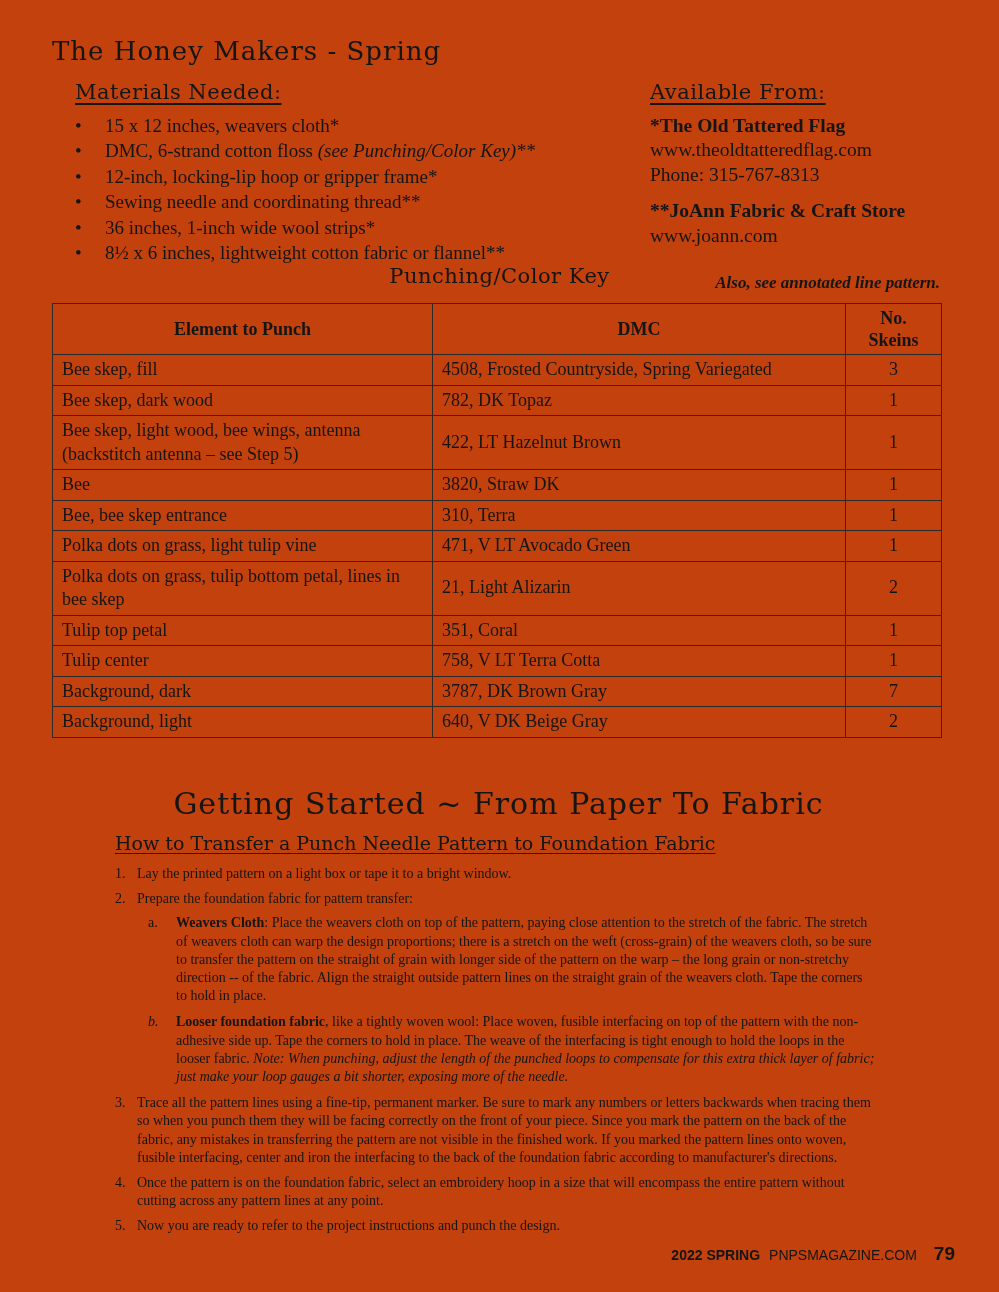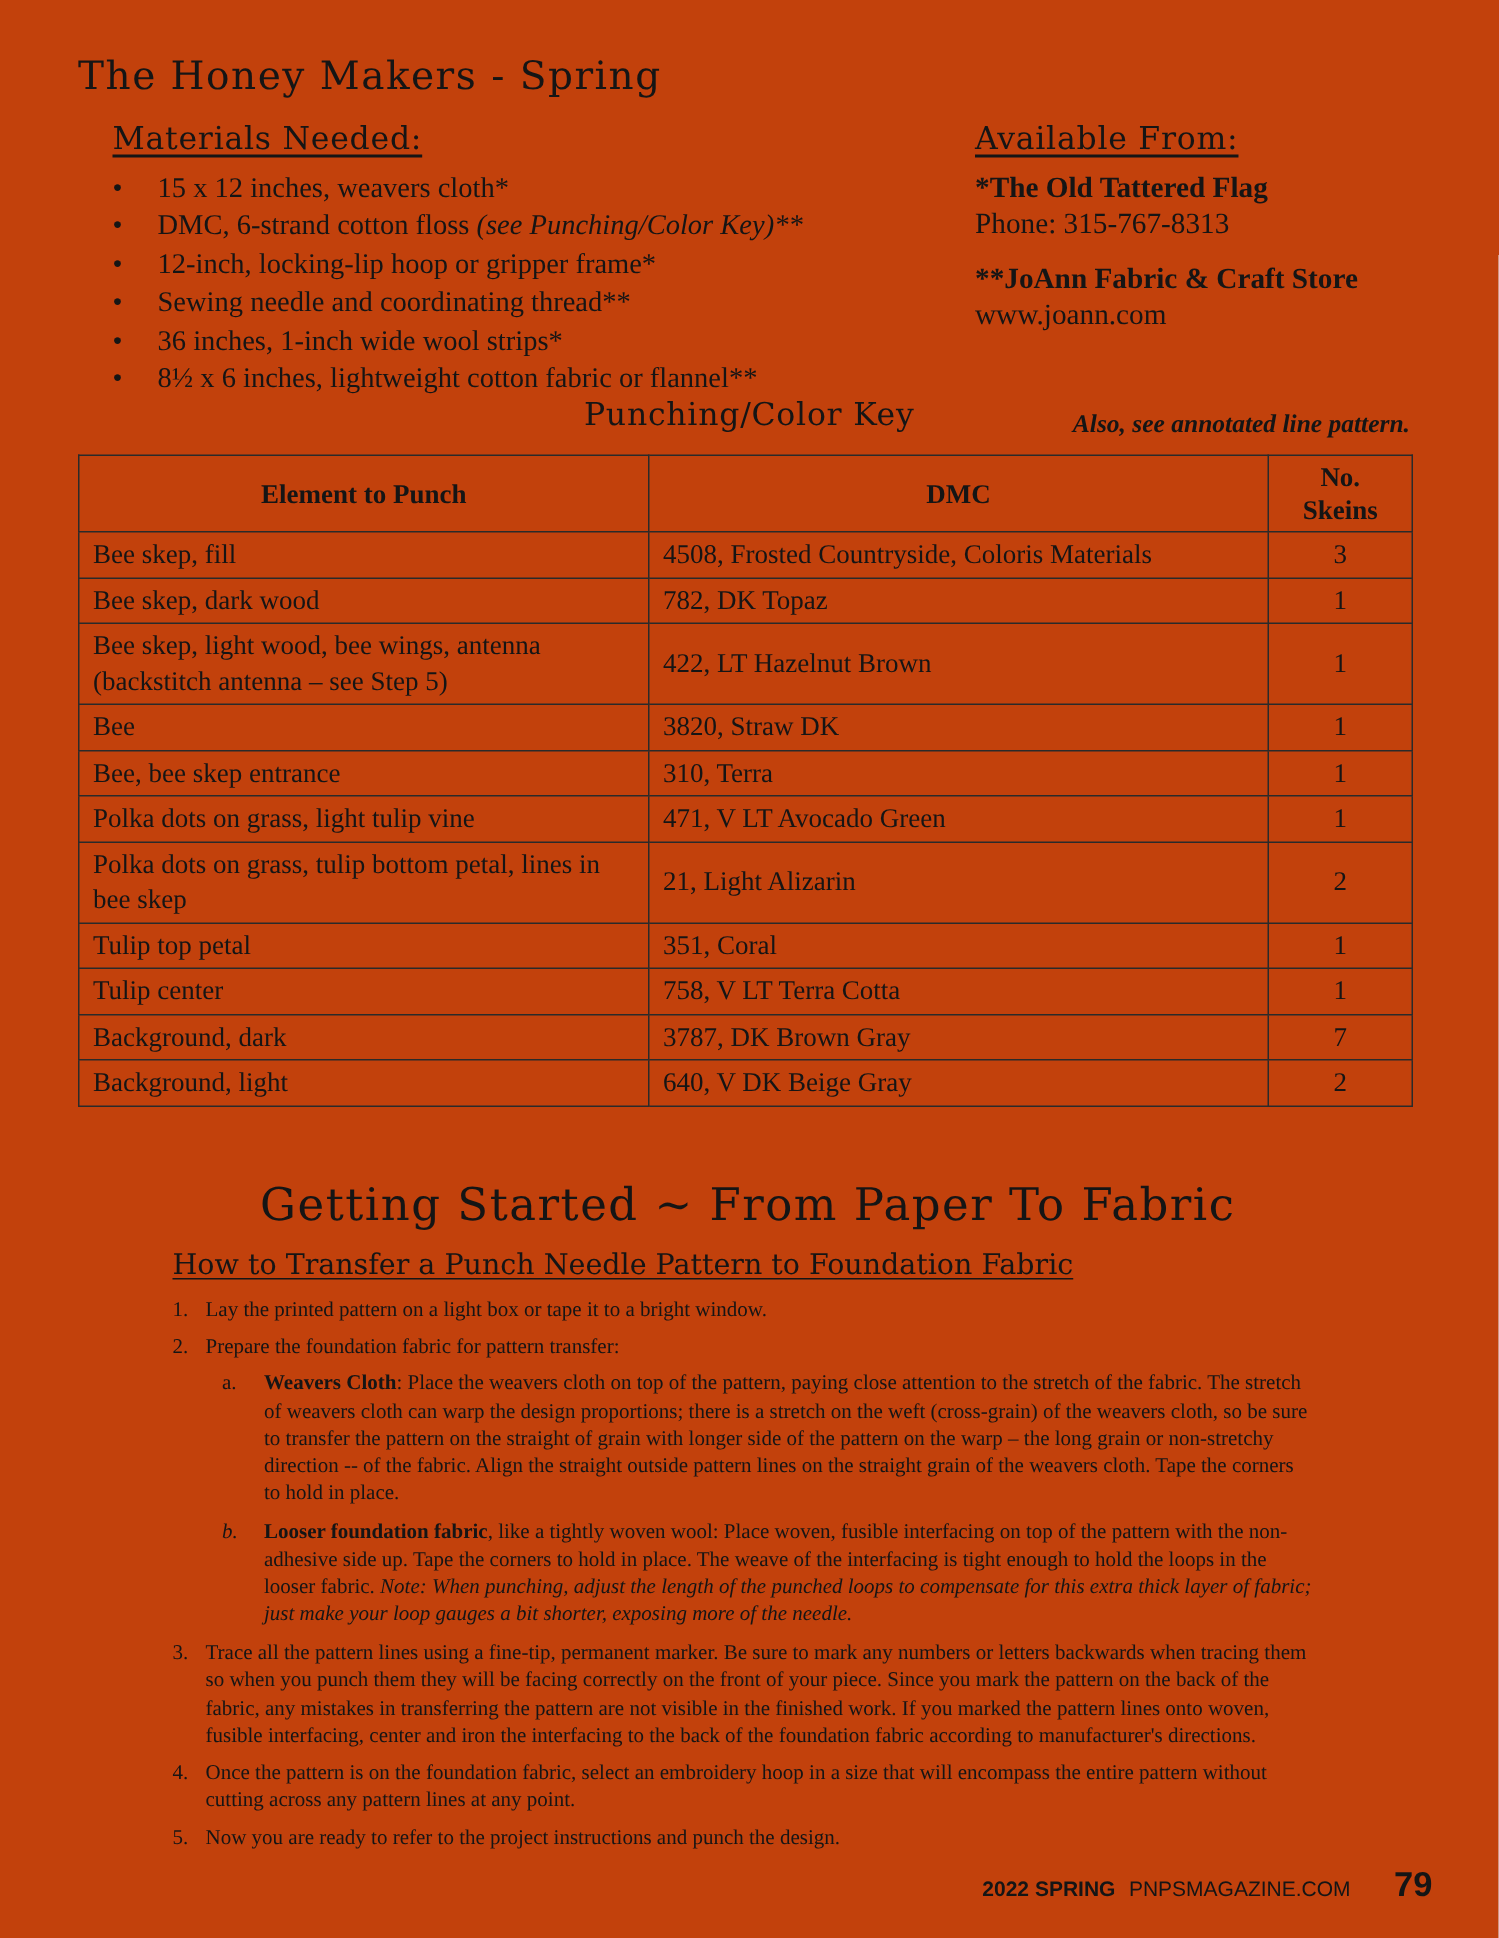--- a/index.html
+++ b/index.html
@@ -46,21 +46,21 @@
   .step .num{width:22px;flex:none;}
   .step .stext{width:735px;}
   .sub{display:flex;margin-left:33px;margin-bottom:8px;}
   .sub .letter{width:28px;flex:none;}
   .sub .stext{width:700px;}
   .sub .it, .note-it{font-style:italic;}
   
   .footer{position:absolute;top:1243px;right:44px;font-family:"Liberation Sans",sans-serif;
     font-size:14px;display:flex;align-items:baseline;gap:9px;}
   .f-issue{font-weight:bold;}
-  .f-page{font-weight:bold;font-size:23px;margin-left:20px;}
+  .f-page{font-weight:bold;font-size:19px;margin-left:8px;}
 </style>
 </head>
 <body>
 
 <div class="page">
 
   <h1 class="title craft">The Honey Makers - Spring</h1>
 
   <div class="materials">
     <h2 class="sec-head craft">Materials Needed:</h2>
@@ -95,20 +95,21 @@
           <span class="bullet">•</span>
           <span><span>8½ x 6 inches, lightweight cotton fabric or flannel**</span><span class="it"></span></span>
         </li>
       </ul>
   </div>
 
   <div class="available">
     <h2 class="sec-head craft">Available From:</h2>
     <div>
       <div class="av-name">*The Old Tattered Flag</div>
+      <div>www.theoldtatteredflag.com</div>
       <div>Phone: 315-767-8313</div>
     </div>
     <div class="av-block2">
       <div class="av-name">**JoAnn Fabric &amp; Craft Store</div>
       <div>www.joann.com</div>
     </div>
   </div>
 
   <div class="keyrow">
     <div class="key-title craft">Punching/Color Key</div>
@@ -128,21 +129,21 @@
         <th>
           <div>No.</div>
           <div>Skeins</div>
         </th>
       </tr>
     </thead>
     <tbody>
 
         <tr>
           <td>Bee skep, fill</td>
-          <td>4508, Frosted Countryside, Coloris Materials</td>
+          <td>4508, Frosted Countryside, Spring Variegated</td>
           <td class="sk">3</td>
         </tr>
 
         <tr>
           <td>Bee skep, dark wood</td>
           <td>782, DK Topaz</td>
           <td class="sk">1</td>
         </tr>
 
         <tr>

